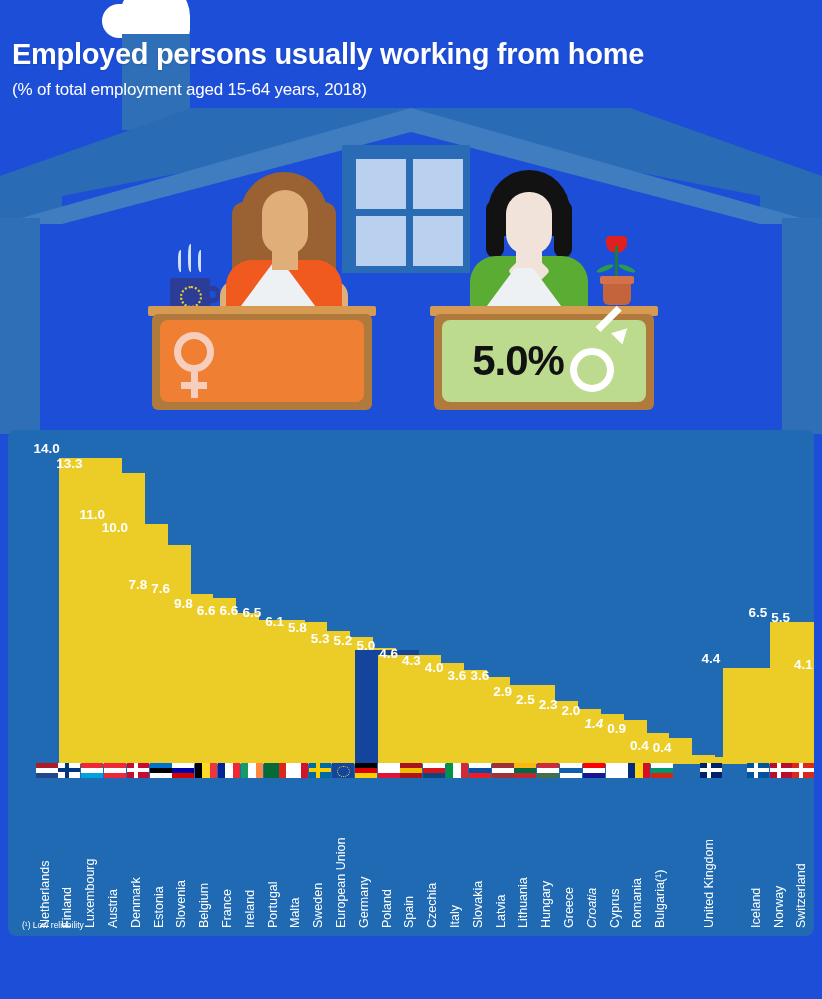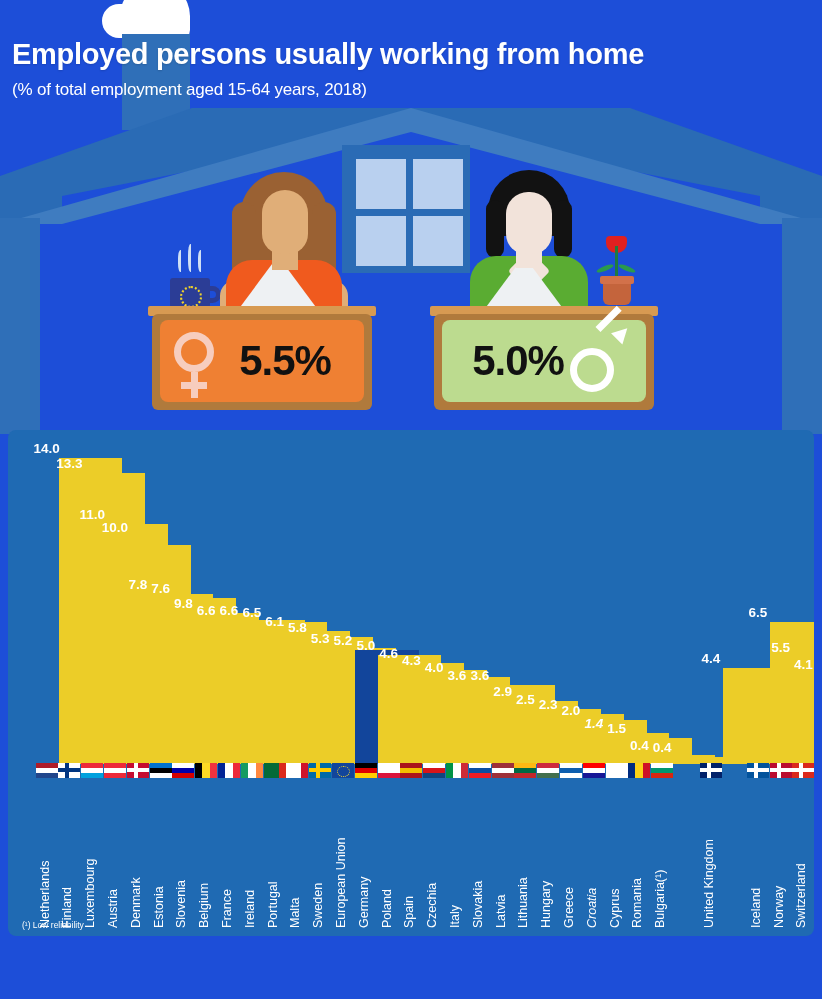--- a/index.html
+++ b/index.html
@@ -240,21 +240,20 @@
   </div>
 
   <div class="desk-top" style="left:148px;top:306px;width:228px;"></div>
   <div class="desk-frame" style="left:152px;top:314px;width:220px;height:96px;background:#b07a3c;"></div>
   <div class="desk-box" style="left:160px;top:320px;width:204px;height:82px;background:#ef8033;">
     <div class="g-sym" style="left:14px;top:12px;">
       <div class="venus-ring"></div>
       <div class="venus-stem"></div>
       <div class="venus-bar"></div>
     </div>
-    <span class="stat-val" style="margin-left:46px;">5.5%</span>
   </div>
 
   <div class="desk-top" style="left:430px;top:306px;width:228px;"></div>
   <div class="desk-frame" style="left:434px;top:314px;width:220px;height:96px;background:#b07a3c;"></div>
   <div class="desk-box" style="left:442px;top:320px;width:204px;height:82px;background:#bcdb8f;">
     <span class="stat-val" style="margin-right:52px;">5.0%</span>
     <div class="g-sym" style="right:12px;top:10px;width:64px;height:62px;">
       <div class="mars-ring"></div>
       <div class="mars-arrow"></div>
       <div class="mars-head"></div>
@@ -469,21 +468,21 @@
         <div class="bar-col" style="left: 554.2px; width: 19.2px; height: 506px; font-style: italic;">
           <div class="bar" style="height: 30.6px;"></div>
           <div class="bar-label" style="bottom: 204.6px;">1.4</div>
           <div class="flag" style="background: linear-gradient(rgb(255, 0, 0) 0px, rgb(255, 0, 0) 33.33%, rgb(255, 255, 255) 33.33%, rgb(255, 255, 255) 66.66%, rgb(23, 23, 150) 66.66%, rgb(23, 23, 150) 100%);"></div>
           <div class="cat-wrap">
             <div class="cat-text">Croatia</div>
           </div>
         </div>
         <div class="bar-col" style="left: 577px; width: 19.2px; height: 506px;">
           <div class="bar" style="height: 26.2286px;"></div>
-          <div class="bar-label" style="bottom: 200.229px;">1.5</div>
+          <div class="bar-label" style="bottom: 200.229px;">0.9</div>
           <div class="flag" style="background: linear-gradient(rgb(255, 255, 255) 0px, rgb(255, 255, 255) 33.33%, rgb(255, 255, 255) 33.33%, rgb(255, 255, 255) 66.66%, rgb(255, 255, 255) 66.66%, rgb(255, 255, 255) 100%);"></div>
           <div class="cat-wrap">
             <div class="cat-text">Cyprus</div>
           </div>
         </div>
         <div class="bar-col" style="left: 599.8px; width: 19.2px; height: 506px;">
           <div class="bar" style="height: 8.74286px;"></div>
           <div class="bar-label" style="bottom: 182.743px;">0.4</div>
           <div class="flag" style="background: linear-gradient(to right, rgb(0, 43, 127) 0px, rgb(0, 43, 127) 33.33%, rgb(252, 209, 22) 33.33%, rgb(252, 209, 22) 66.66%, rgb(206, 17, 38) 66.66%, rgb(206, 17, 38) 100%);"></div>
           <div class="cat-wrap">
@@ -515,21 +514,21 @@
           <div class="flag" style="background: rgb(2, 82, 156);">
             <div style="position:absolute;left:0;top:5px;width:100%;height:4px;background:#ffffff"></div>
             <div style="position:absolute;left:7px;top:0;width:4px;height:100%;background:#ffffff"></div>
           </div>
           <div class="cat-wrap">
             <div class="cat-text">Iceland</div>
           </div>
         </div>
         <div class="bar-col" style="left: 741px; width: 19.2px; height: 506px;">
           <div class="bar" style="height: 120.214px;"></div>
-          <div class="bar-label" style="bottom: 281px;">5.5</div>
+          <div class="bar-label" style="bottom: 311px;">5.5</div>
           <div class="flag" style="background: rgb(186, 12, 47);">
             <div style="position:absolute;left:0;top:5px;width:100%;height:4px;background:#ffffff"></div>
             <div style="position:absolute;left:7px;top:0;width:4px;height:100%;background:#ffffff"></div>
           </div>
           <div class="cat-wrap">
             <div class="cat-text">Norway</div>
           </div>
         </div>
         <div class="bar-col" style="left: 763.8px; width: 19.2px; height: 506px;">
           <div class="bar" style="height: 89.6143px;"></div>

